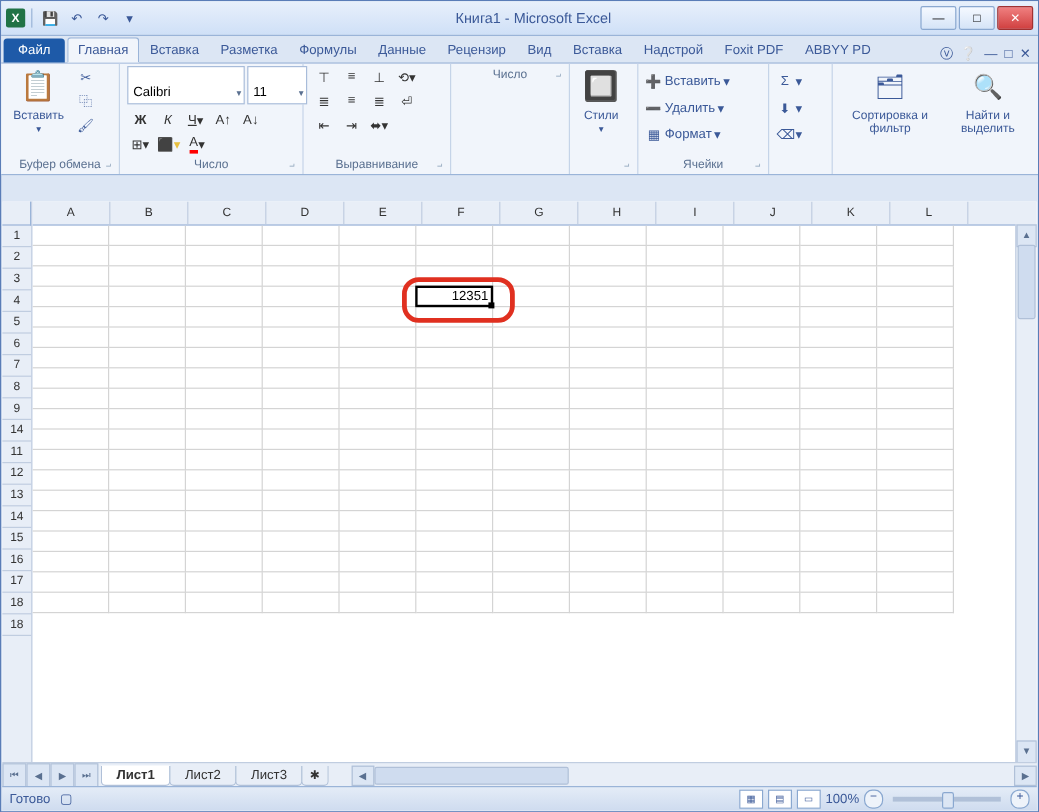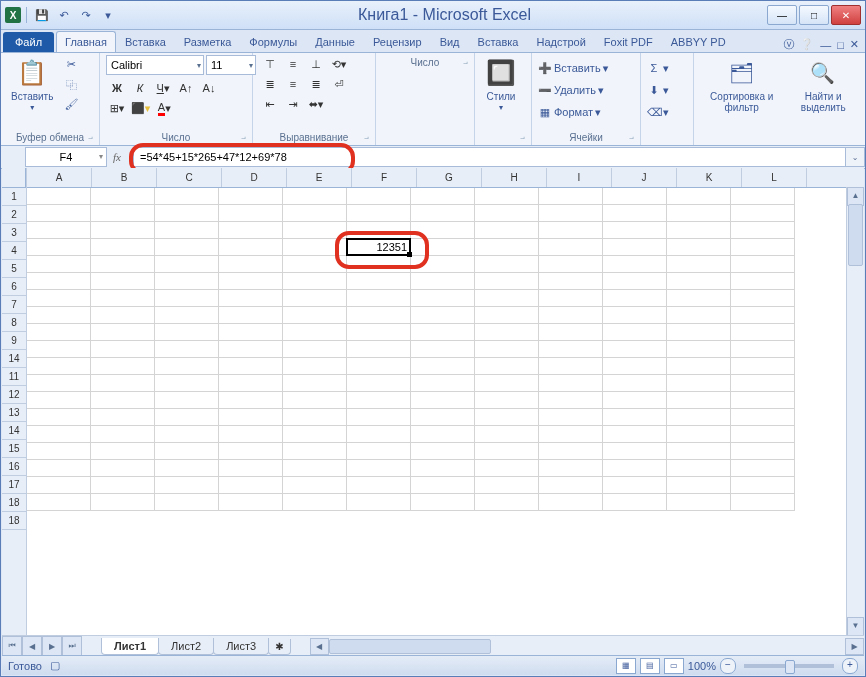--- a/index.html
+++ b/index.html
@@ -2,40 +2,40 @@
 <html><head>
 <meta charset="utf-8">
 <style>
 html,body{margin:0;padding:0;font-family:"Segoe UI",Tahoma,sans-serif;font-size:11px;background:#fff;overflow:hidden}
 .win{width:866px;height:677px;box-sizing:border-box;border:1px solid #5a7db7;background:#dce6f4;position:relative}
 .titlebar{height:28px;background:linear-gradient(#e8f0fb,#cfe0f7);display:flex;align-items:center;border-bottom:1px solid #9ab4d8}
 .sysmenu{display:flex;align-items:center;padding:0 4px;gap:2px}
 .excel-icon{width:16px;height:16px;background:#217346;border-radius:2px;display:flex;align-items:center;justify-content:center;color:#fff;font-weight:bold;font-size:10px}
 .qat-btn{width:20px;height:20px;display:flex;align-items:center;justify-content:center;color:#3b5998}
 .qat-sep{width:1px;height:16px;background:#9ab4d8;margin:0 3px}
-.title{flex:1;text-align:center;font-size:16px;color:#3b5998}
+.title{flex:1;text-align:center;font-size:12px;color:#3b5998}
 .winbtns{display:flex;gap:2px;padding-right:4px}
 .winbtn{width:28px;height:18px;border:1px solid #8aa8d0;background:linear-gradient(#f5f9ff,#d5e4f7);border-radius:2px;display:flex;align-items:center;justify-content:center;font-size:10px}
 .winbtn.close{background:linear-gradient(#f08080,#d04040);color:#fff;border-color:#a03030}
 .tabbar{height:22px;display:flex;align-items:flex-end;padding-left:2px;background:#dce6f4}
 .file-tab{background:#1e5aa8;color:#fff;padding:4px 12px;border-radius:3px 3px 0 0;font-size:11px;margin-right:2px}
 .rtab{padding:4px 8px;font-size:11px;color:#3b5998;border:1px solid transparent;border-bottom:none;border-radius:3px 3px 0 0;cursor:default}
 .rtab.active{background:#f1f5fb;border-color:#9ab4d8}
 .tab-right{margin-left:auto;display:flex;align-items:center;gap:6px;padding-right:6px;color:#3b5998}
 .ribbon{height:92px;background:#f1f5fb;border-top:1px solid #9ab4d8;border-bottom:1px solid #9ab4d8;display:flex}
 .rgroup{border-right:1px solid #c5d4e8;padding:2px 6px 0;display:flex;flex-direction:column}
 .rgroup-body{flex:1;display:flex;align-items:flex-start;gap:4px}
 .rgroup-title{font-size:10px;text-align:center;color:#5a7090;padding:2px 0;position:relative}
 .rgroup-title::after{content:"⌐";position:absolute;right:0;bottom:2px;font-size:8px;color:#8aa0b8;transform:rotate(180deg)}
 .bigbtn{display:flex;flex-direction:column;align-items:center;gap:2px;padding:2px 4px;color:#3b5998;font-size:10px;text-align:center;line-height:1.1}
 .bigbtn .ico{width:32px;height:32px;display:flex;align-items:center;justify-content:center;font-size:24px}
 .smallcol{display:flex;flex-direction:column;gap:2px}
 .smbtn{width:20px;height:18px;display:flex;align-items:center;justify-content:center;color:#3b5998;font-size:11px}
 .fontsel{display:flex;gap:2px;margin-bottom:2px}
-.combo{height:18px;border:1px solid #a8bcda;background:#fff;font-size:11px;padding:0 14px 0 4px;display:flex;align-items:center;position:relative}
+.combo{height:18px;border:1px solid #a8bcda;background:#fff;font-size:11px;padding:12px 14px 0 4px;display:flex;align-items:center;position:relative}
 .combo::after{content:"▾";position:absolute;right:2px;font-size:8px;color:#5a7090}
 .btnrow{display:flex;gap:1px}
 .tbtn{min-width:18px;height:18px;display:flex;align-items:center;justify-content:center;font-size:11px;color:#333;padding:0 2px}
 .menurow{display:flex;align-items:center;gap:2px;height:18px;color:#3b5998;font-size:11px;white-space:nowrap}
 .menurow .mi{width:14px;text-align:center}
 .namebar{height:22px;background:#e8eef7;border-bottom:1px solid #9ab4d8;display:flex;align-items:center}
 .namebox{width:80px;height:18px;margin-left:24px;border:1px solid #a8bcda;background:#fff;text-align:center;font-size:11px;line-height:18px;position:relative}
 .namebox::after{content:"▾";position:absolute;right:3px;font-size:8px;color:#888}
 .fxbtns{display:flex;gap:2px;margin:0 6px;color:#888}
 .fxlabel{font-style:italic;font-family:"Times New Roman";margin-right:6px;color:#666}
@@ -55,21 +55,21 @@
 .cell{border-right:1px solid #d4d4d4;border-bottom:1px solid #d4d4d4;height:17px;box-sizing:border-box;font-size:11px;padding:0 2px;text-align:right;line-height:16px}
 .active-cell{position:absolute;border:2px solid #000;background:#fff;box-sizing:border-box;text-align:right;padding:0 2px;font-size:11px;line-height:15px}
 .active-cell::after{content:"";position:absolute;right:-3px;bottom:-3px;width:5px;height:5px;background:#000}
 .hl-cell{position:absolute;border:4px solid #e03020;border-radius:14px;pointer-events:none}
 .vscroll{position:absolute;right:0;top:19px;bottom:0;width:17px;background:#e8eef7;border-left:1px solid #c0cde0}
 .vscroll .sbtn{height:17px;background:#dce6f4;border:1px solid #b0c0d8;font-size:8px;text-align:center;line-height:15px;color:#5a7090}
 .vscroll .thumb{position:absolute;top:17px;left:1px;right:1px;height:60px;background:#cfdcef;border:1px solid #b0c0d8;border-radius:2px}
 .hscroll-area{position:absolute;left:1px;right:1px;bottom:20px;height:20px;background:#e8eef7;border-top:1px solid #c0cde0;display:flex;align-items:center}
 .sheetnav{display:flex}
 .snbtn{width:18px;height:18px;border:1px solid #b0c0d8;background:#dce6f4;font-size:8px;display:flex;align-items:center;justify-content:center;color:#5a7090}
-.stabs{display:flex;align-items:flex-end;margin-left:19px}
+.stabs{display:flex;align-items:flex-end;margin-left:2px}
 .stab{padding:2px 12px;font-size:11px;background:#e8eef7;border:1px solid #b0c0d8;border-top:none;border-radius:0 0 4px 4px;margin-right:-1px;color:#333}
 .stab.active{background:#fff;font-weight:bold}
 .stab.new{padding:2px 6px;font-size:10px}
 .hscroll{flex:1;margin-left:20px;height:17px;display:flex;background:#e8eef7;position:relative}
 .hscroll .sbtn{width:17px;background:#dce6f4;border:1px solid #b0c0d8;font-size:8px;text-align:center;line-height:15px;color:#5a7090}
 .hscroll .track{flex:1;position:relative}
 .hscroll .thumb{position:absolute;left:0;top:1px;bottom:1px;width:160px;background:#cfdcef;border:1px solid #b0c0d8;border-radius:2px}
 .statusbar{position:absolute;left:1px;right:1px;bottom:1px;height:19px;background:linear-gradient(#e4ecf7,#cfdcef);border-top:1px solid #9ab4d8;display:flex;align-items:center;font-size:11px;color:#3b5998;padding:0 6px}
 .status-right{margin-left:auto;display:flex;align-items:center;gap:4px}
 .viewbtn{width:18px;height:14px;border:1px solid #8aa8d0;background:#fff;font-size:8px;display:flex;align-items:center;justify-content:center}
@@ -227,31 +227,20 @@
           <span>Сортировка и фильтр</span>
         </div>
         <div class="bigbtn">
           <div class="ico" style="font-size:20px">🔍</div>
           <span>Найти и выделить</span>
         </div>
       </div>
     </div>
   </div>
 
-  <div class="namebar">
-    <div class="namebox">F4</div>
-    <div class="fxbtns">
-      <span class="fxlabel">fx</span>
-    </div>
-    <div class="fbar-wrap">
-      <div class="hl-formula"></div>
-      <div class="fbar">=54*45+15*265+47*12+69*78</div>
-    </div>
-    <div class="fbar-expand">⌄</div>
-  </div>
 
   <div class="sheet">
     <div class="rowhdrs">
       <div class="corner"></div>
       <div id="rowhdrs">
           <div class="rh">1</div>
           <div class="rh">2</div>
           <div class="rh">3</div>
           <div class="rh">4</div>
           <div class="rh">5</div>

